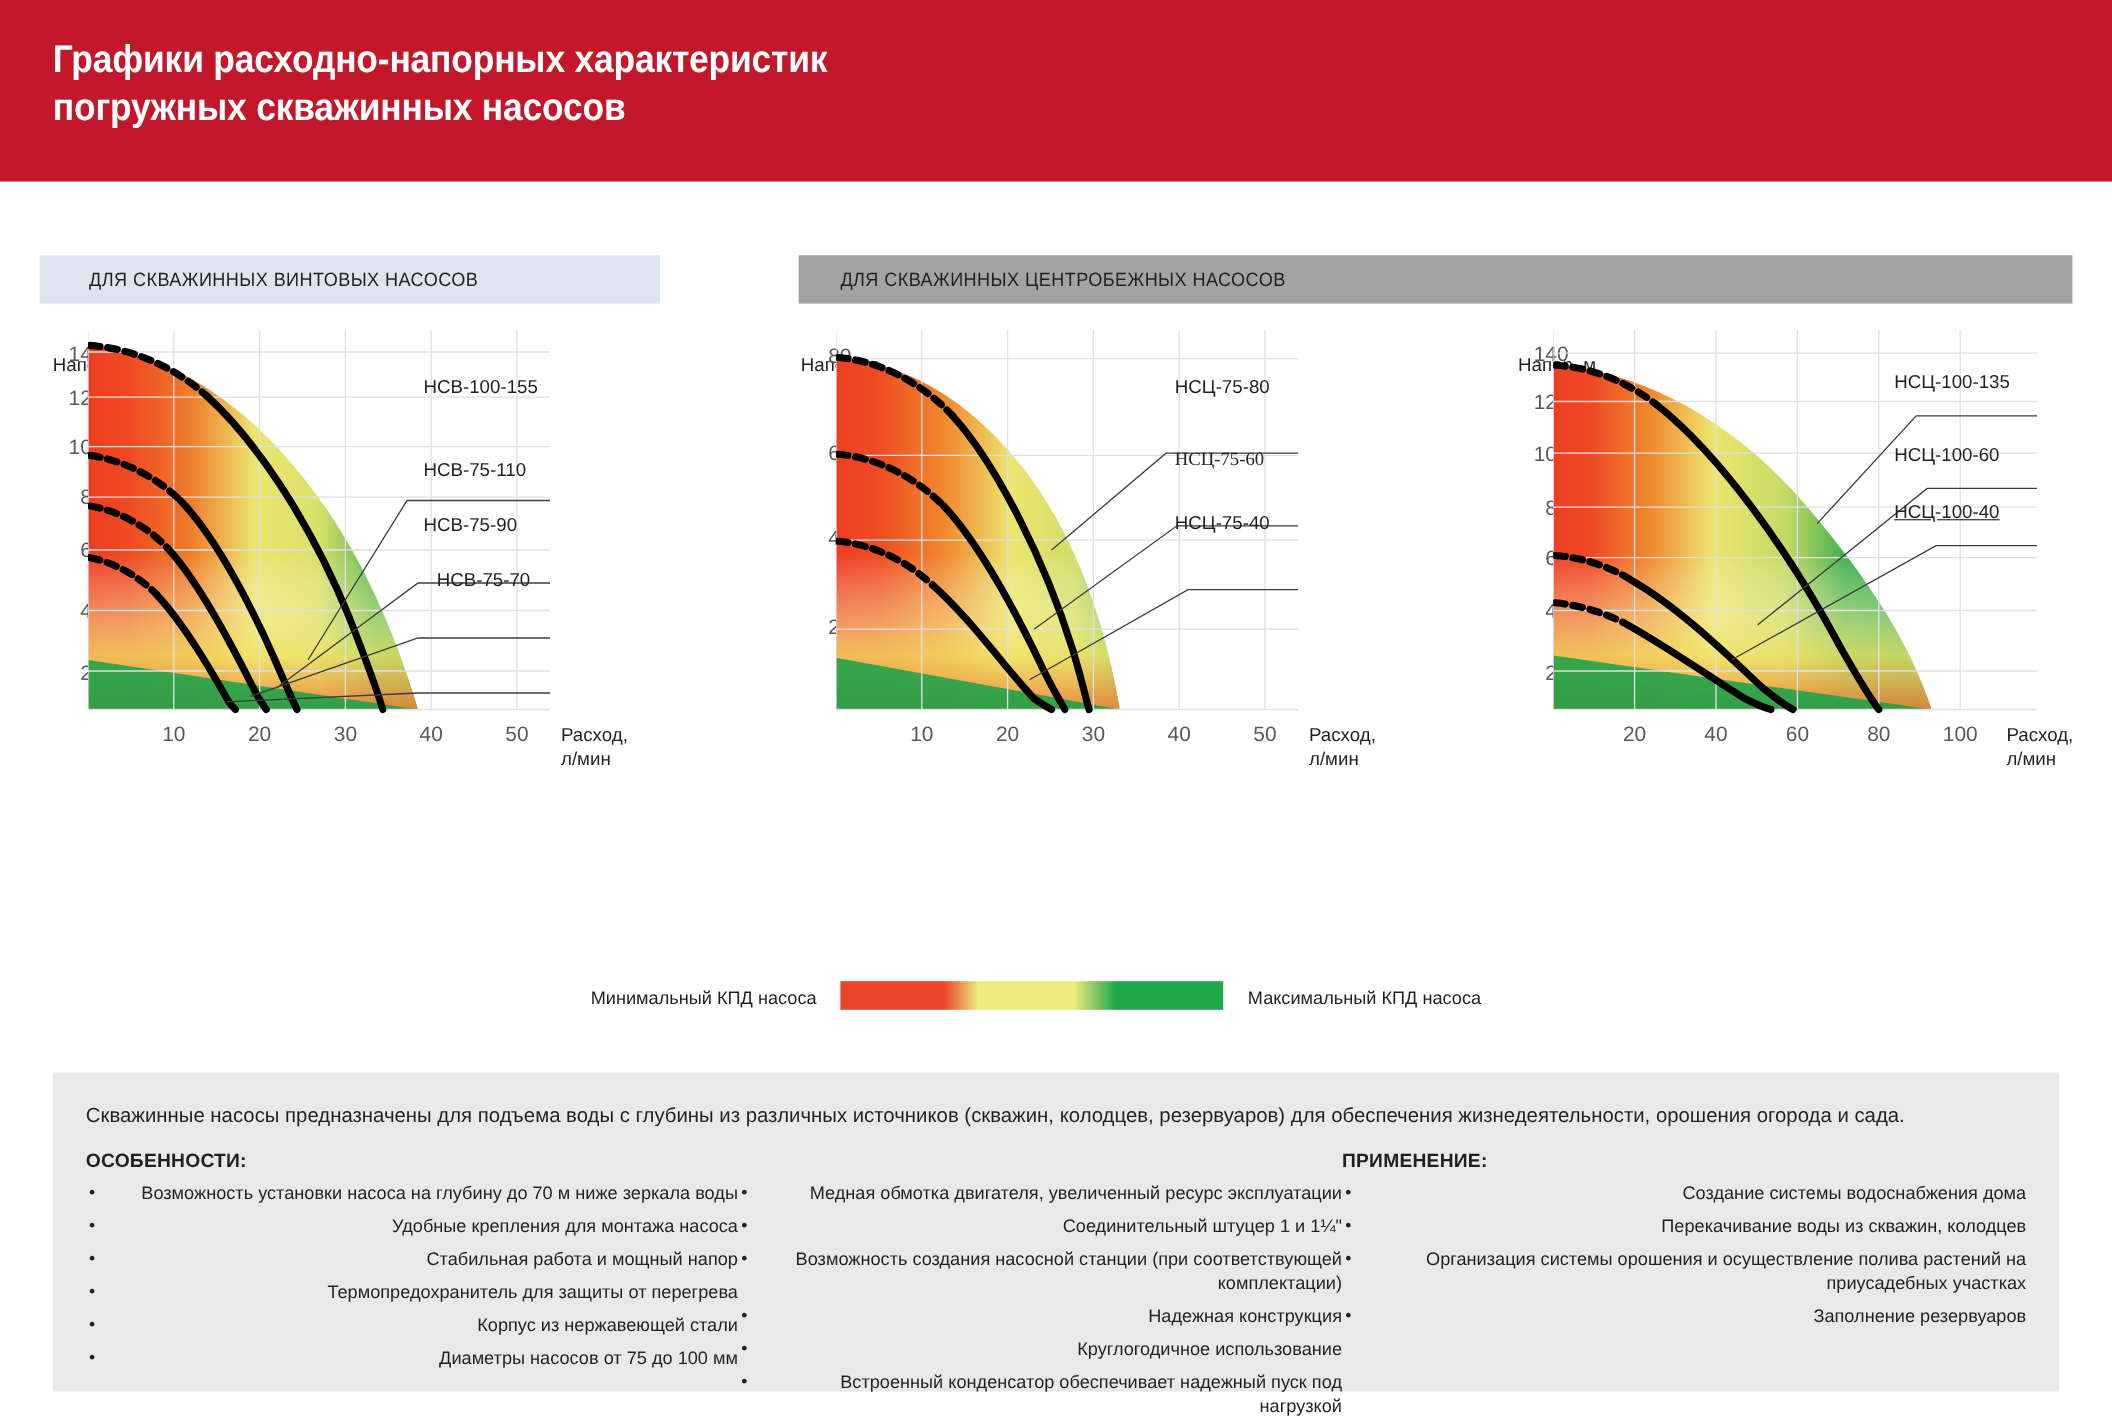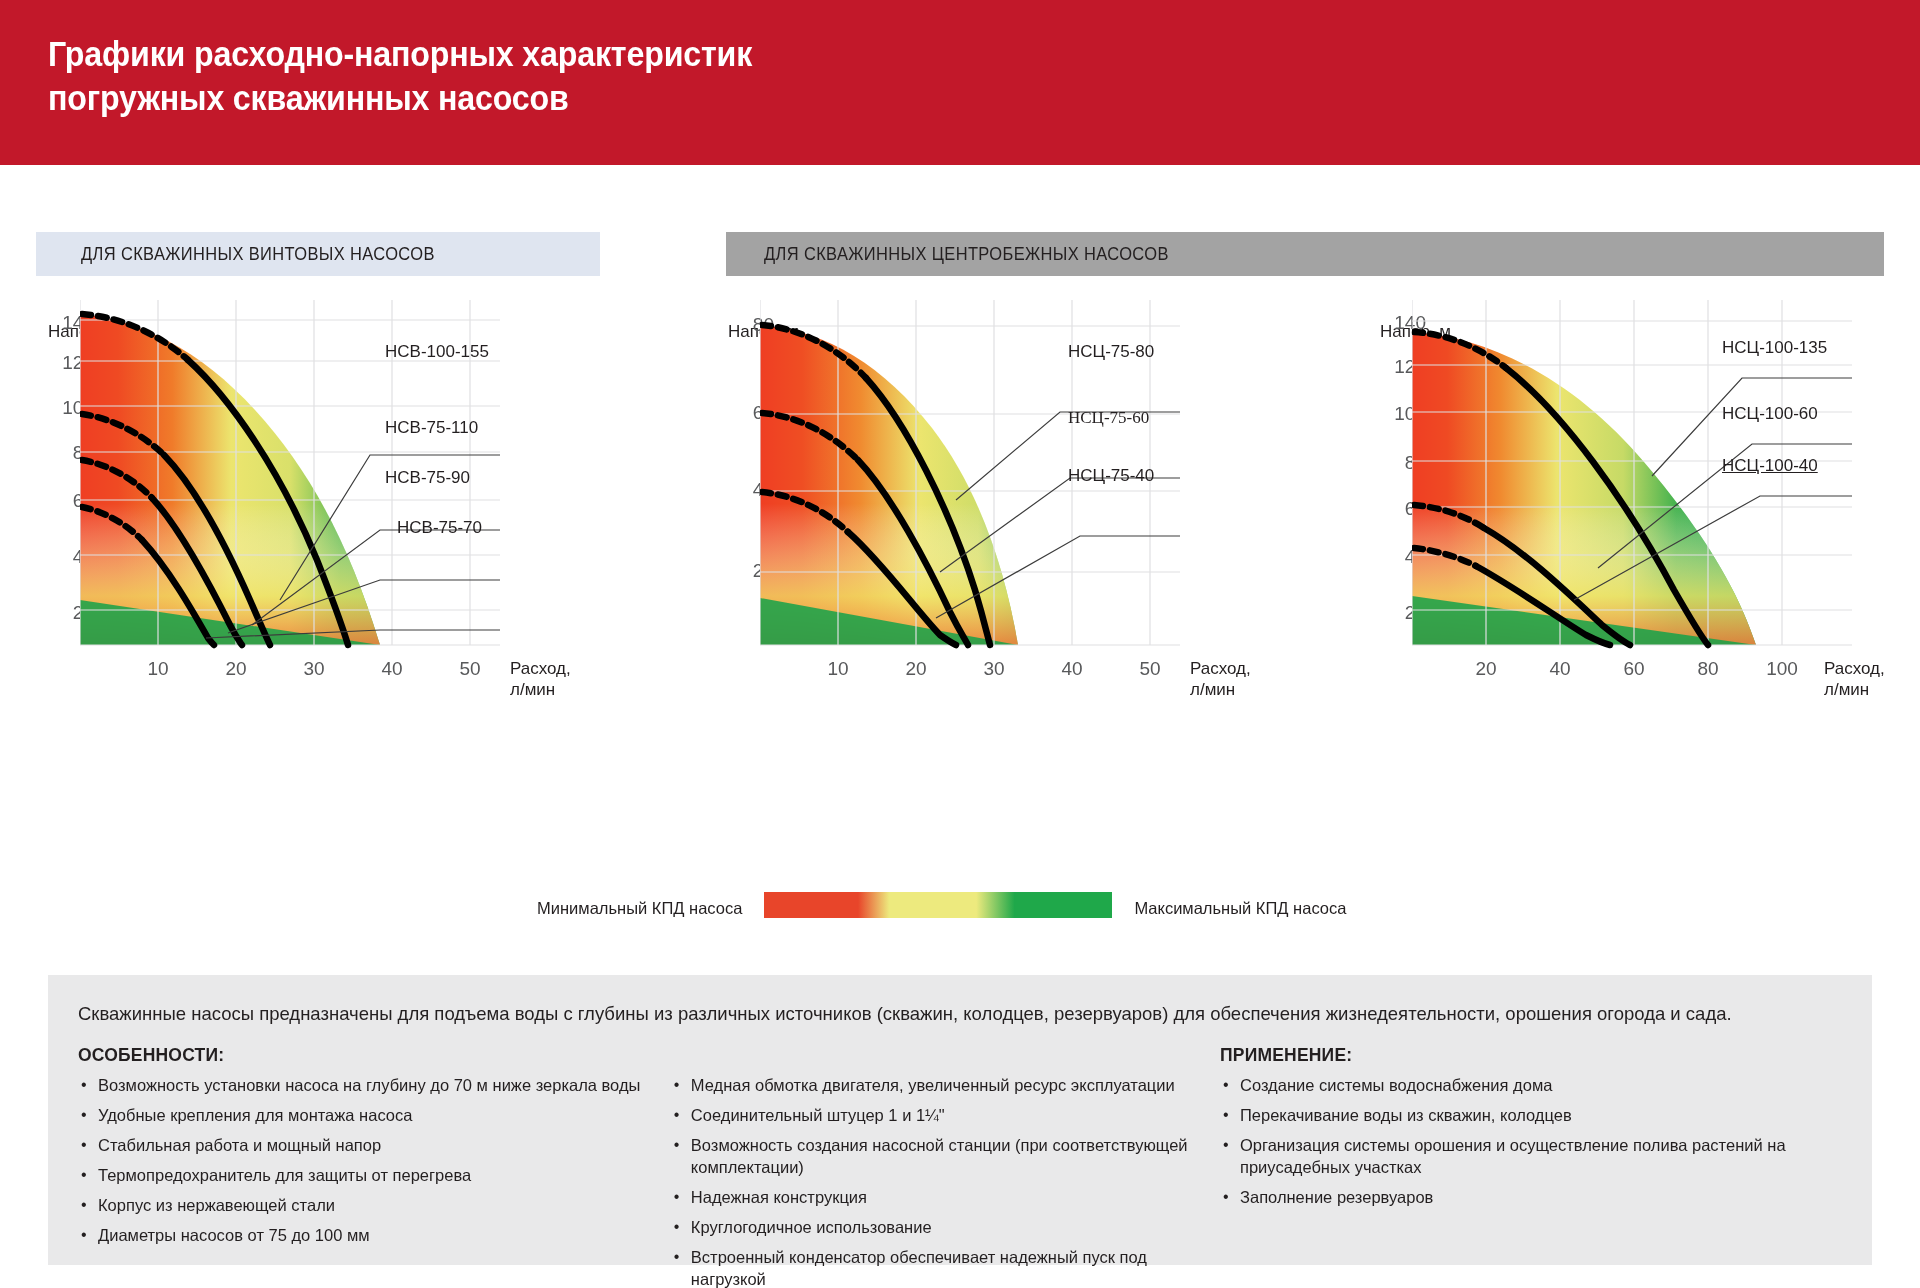--- a/index.html
+++ b/index.html
@@ -102,20 +102,21 @@
   .col-head {
     font-size:17.5px; font-weight:bold; color:#231f20;
     margin:0 0 9px 0; letter-spacing:0.2px;
   }
   .col-head.spacer { visibility:hidden; }
   ul.bullets { list-style:none; margin:0; padding:0; }
   ul.bullets li {
     position:relative; padding-left:20px;
     font-size:16.5px; line-height:1.33; color:#231f20;
     margin-bottom:8px;
+    text-align:right;
   }
   ul.bullets li::before {
     content:"•"; position:absolute; left:3px; top:-1px; font-size:16px;
   }
 </style>
 </head>
 <body>
 
 <div class="header">
   <div class="header-title">Графики расходно-напорных характеристик

